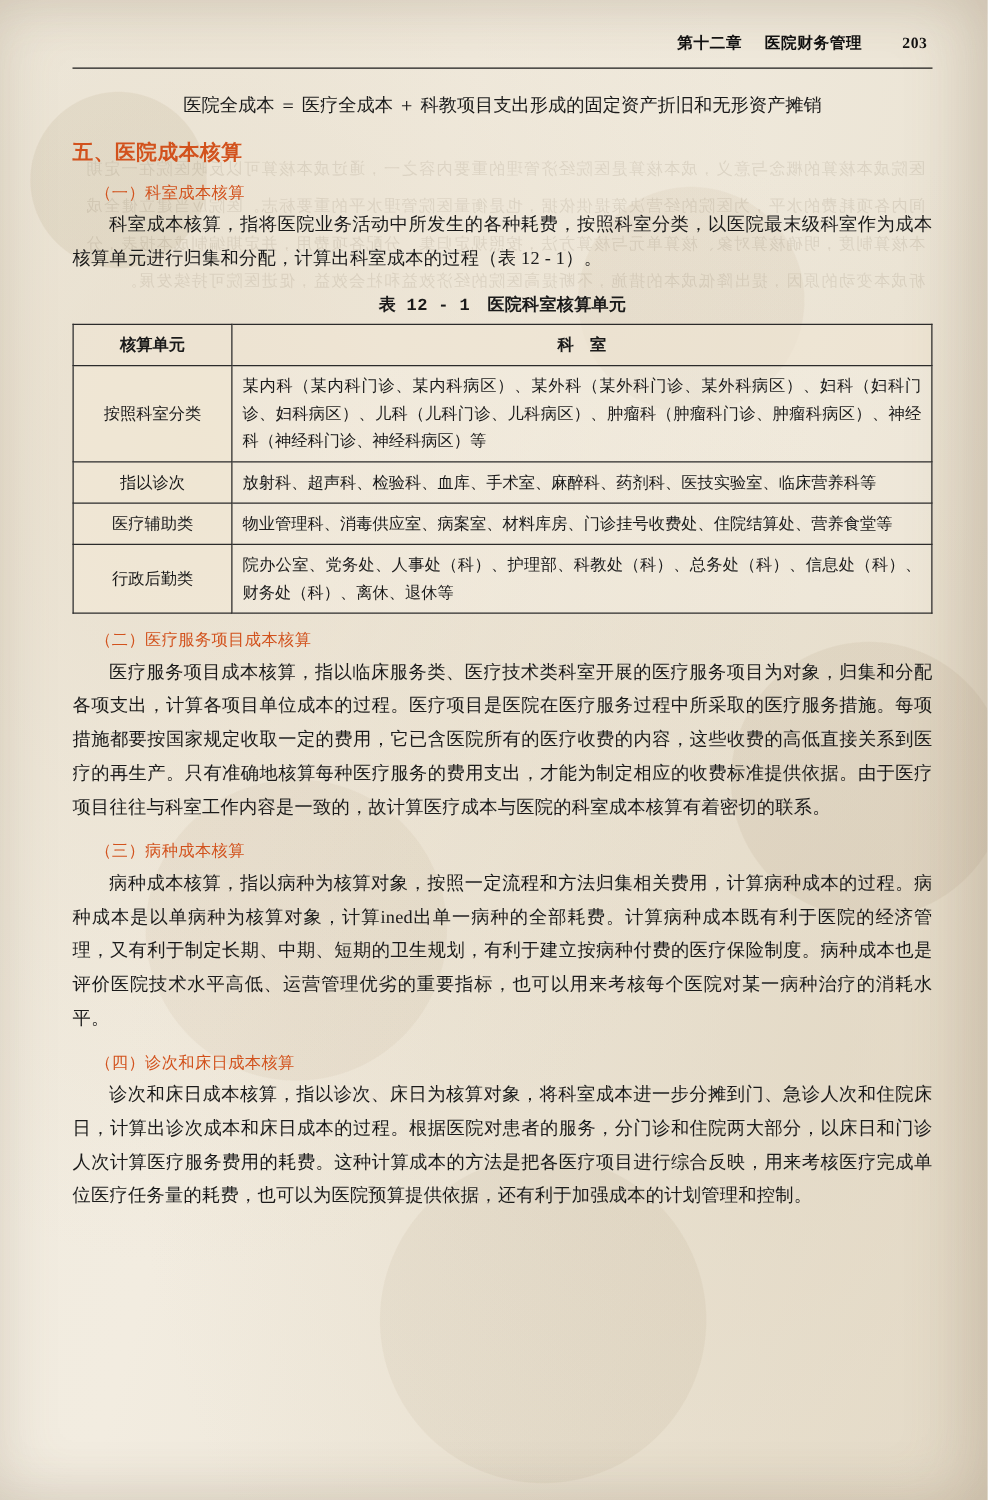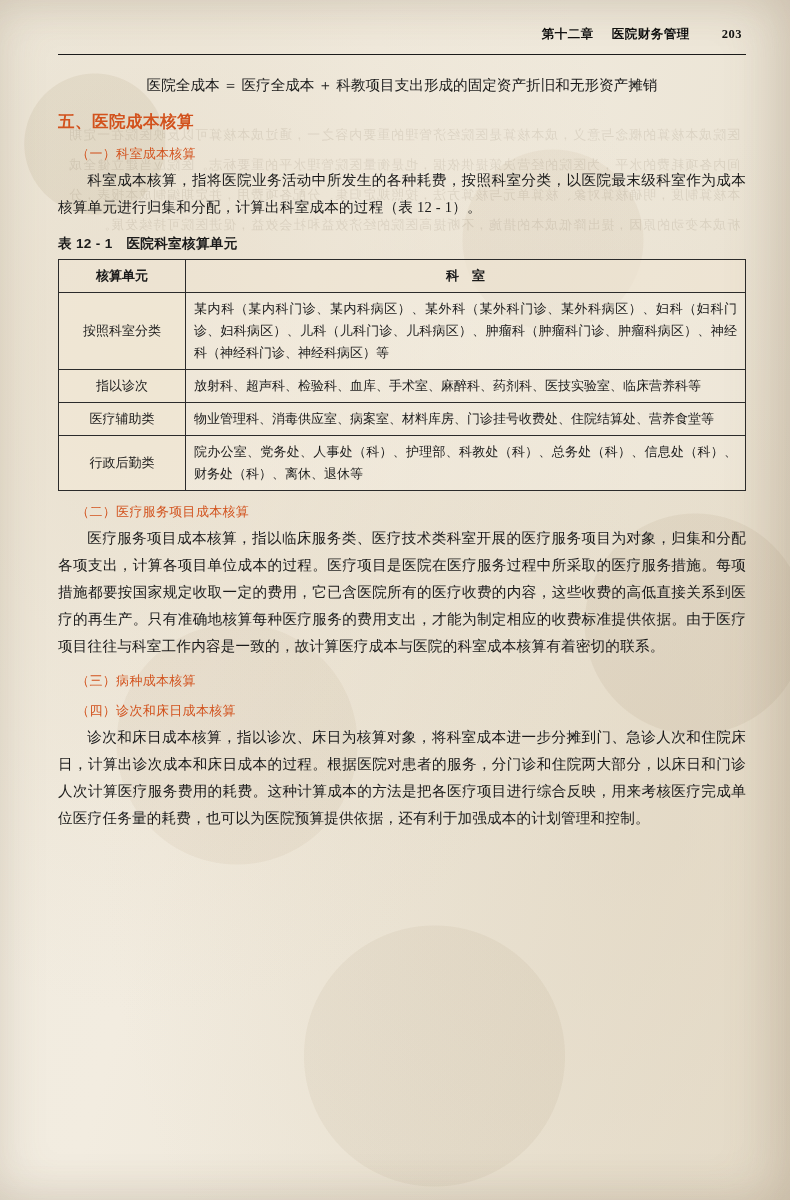--- a/index.html
+++ b/index.html
@@ -112,24 +112,25 @@
   h3.sub-title {
     margin: 12px 0 4px 0;
     font-size: 13px;
     color: #d2521d;
     font-family: "Liberation Sans", sans-serif;
     font-weight: 400;
     text-indent: 1.4em;
     letter-spacing: .3px;
   }
   .table-caption {
+    text-align: center;
     font-size: 13.6px;
     font-weight: 700;
     margin: 14px 0 6px 0;
-    font-family: Liberation Sans, sans-serif;
+    font-family: Liberation Mono, monospace;
     letter-spacing: .3px;
   }
   table.tbl {
     border-collapse: collapse;
     width: 100%;
     font-size: 13px;
     line-height: 22px;
     background: rgba(255,252,245,0.25);
   }
   table.tbl th, table.tbl td {
@@ -214,20 +215,21 @@
             <td class="unit-cell">行政后勤类</td>
             <td class="desc-cell">院办公室、党务处、人事处（科）、护理部、科教处（科）、总务处（科）、信息处（科）、财务处（科）、离休、退休等</td>
           </tr>
         </tbody>
       </table>
 
       <h3 class="sub-title">（二）医疗服务项目成本核算</h3>
       <p class="indent">医疗服务项目成本核算，指以临床服务类、医疗技术类科室开展的医疗服务项目为对象，归集和分配各项支出，计算各项目单位成本的过程。医疗项目是医院在医疗服务过程中所采取的医疗服务措施。每项措施都要按国家规定收取一定的费用，它已含医院所有的医疗收费的内容，这些收费的高低直接关系到医疗的再生产。只有准确地核算每种医疗服务的费用支出，才能为制定相应的收费标准提供依据。由于医疗项目往往与科室工作内容是一致的，故计算医疗成本与医院的科室成本核算有着密切的联系。</p>
 
       <h3 class="sub-title">（三）病种成本核算</h3>
+      <p class="indent">病种成本核算，指以病种为核算对象，按照一定流程和方法归集相关费用，计算病种成本的过程。病种成本是以单病种为核算对象，计算ined出单一病种的全部耗费。计算病种成本既有利于医院的经济管理，又有利于制定长期、中期、短期的卫生规划，有利于建立按病种付费的医疗保险制度。病种成本也是评价医院技术水平高低、运营管理优劣的重要指标，也可以用来考核每个医院对某一病种治疗的消耗水平。</p>
 
       <h3 class="sub-title">（四）诊次和床日成本核算</h3>
       <p class="indent">诊次和床日成本核算，指以诊次、床日为核算对象，将科室成本进一步分摊到门、急诊人次和住院床日，计算出诊次成本和床日成本的过程。根据医院对患者的服务，分门诊和住院两大部分，以床日和门诊人次计算医疗服务费用的耗费。这种计算成本的方法是把各医疗项目进行综合反映，用来考核医疗完成单位医疗任务量的耗费，也可以为医院预算提供依据，还有利于加强成本的计划管理和控制。</p>
 
     </div>
 
   </div>
 
   <div class="edge-shadow"></div>
 </div>

